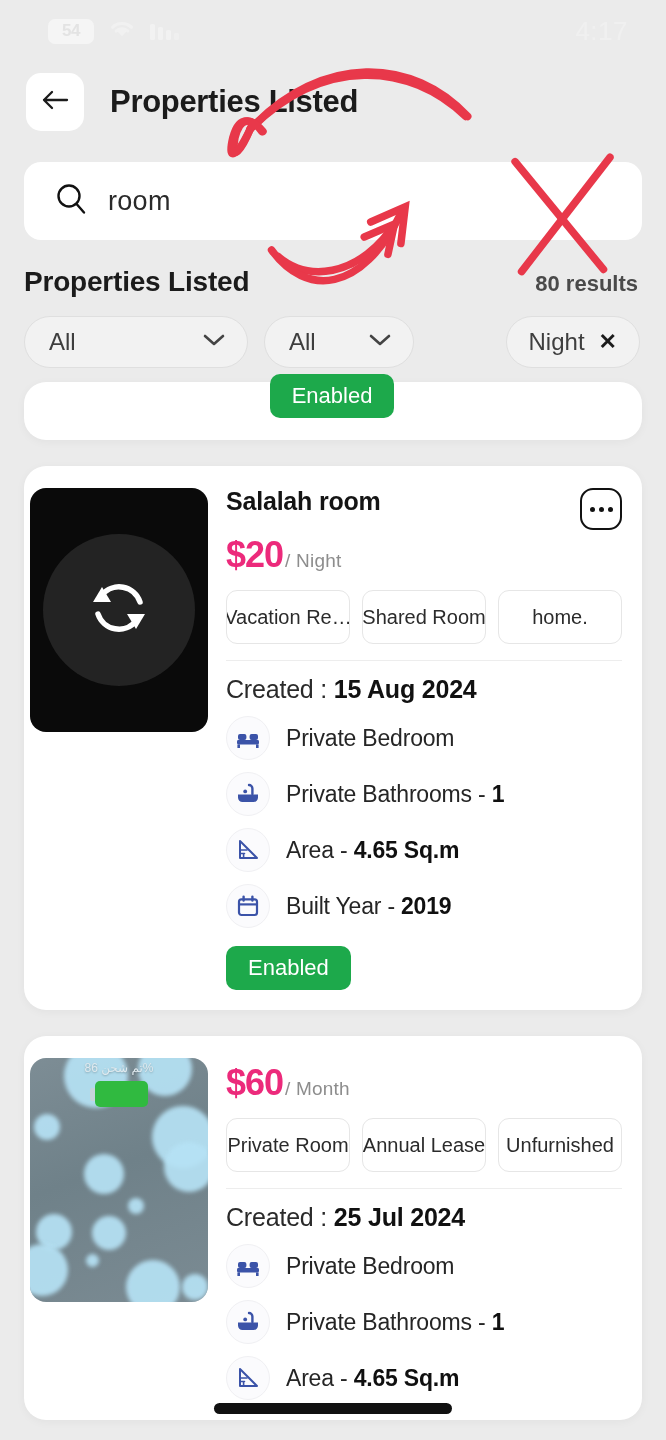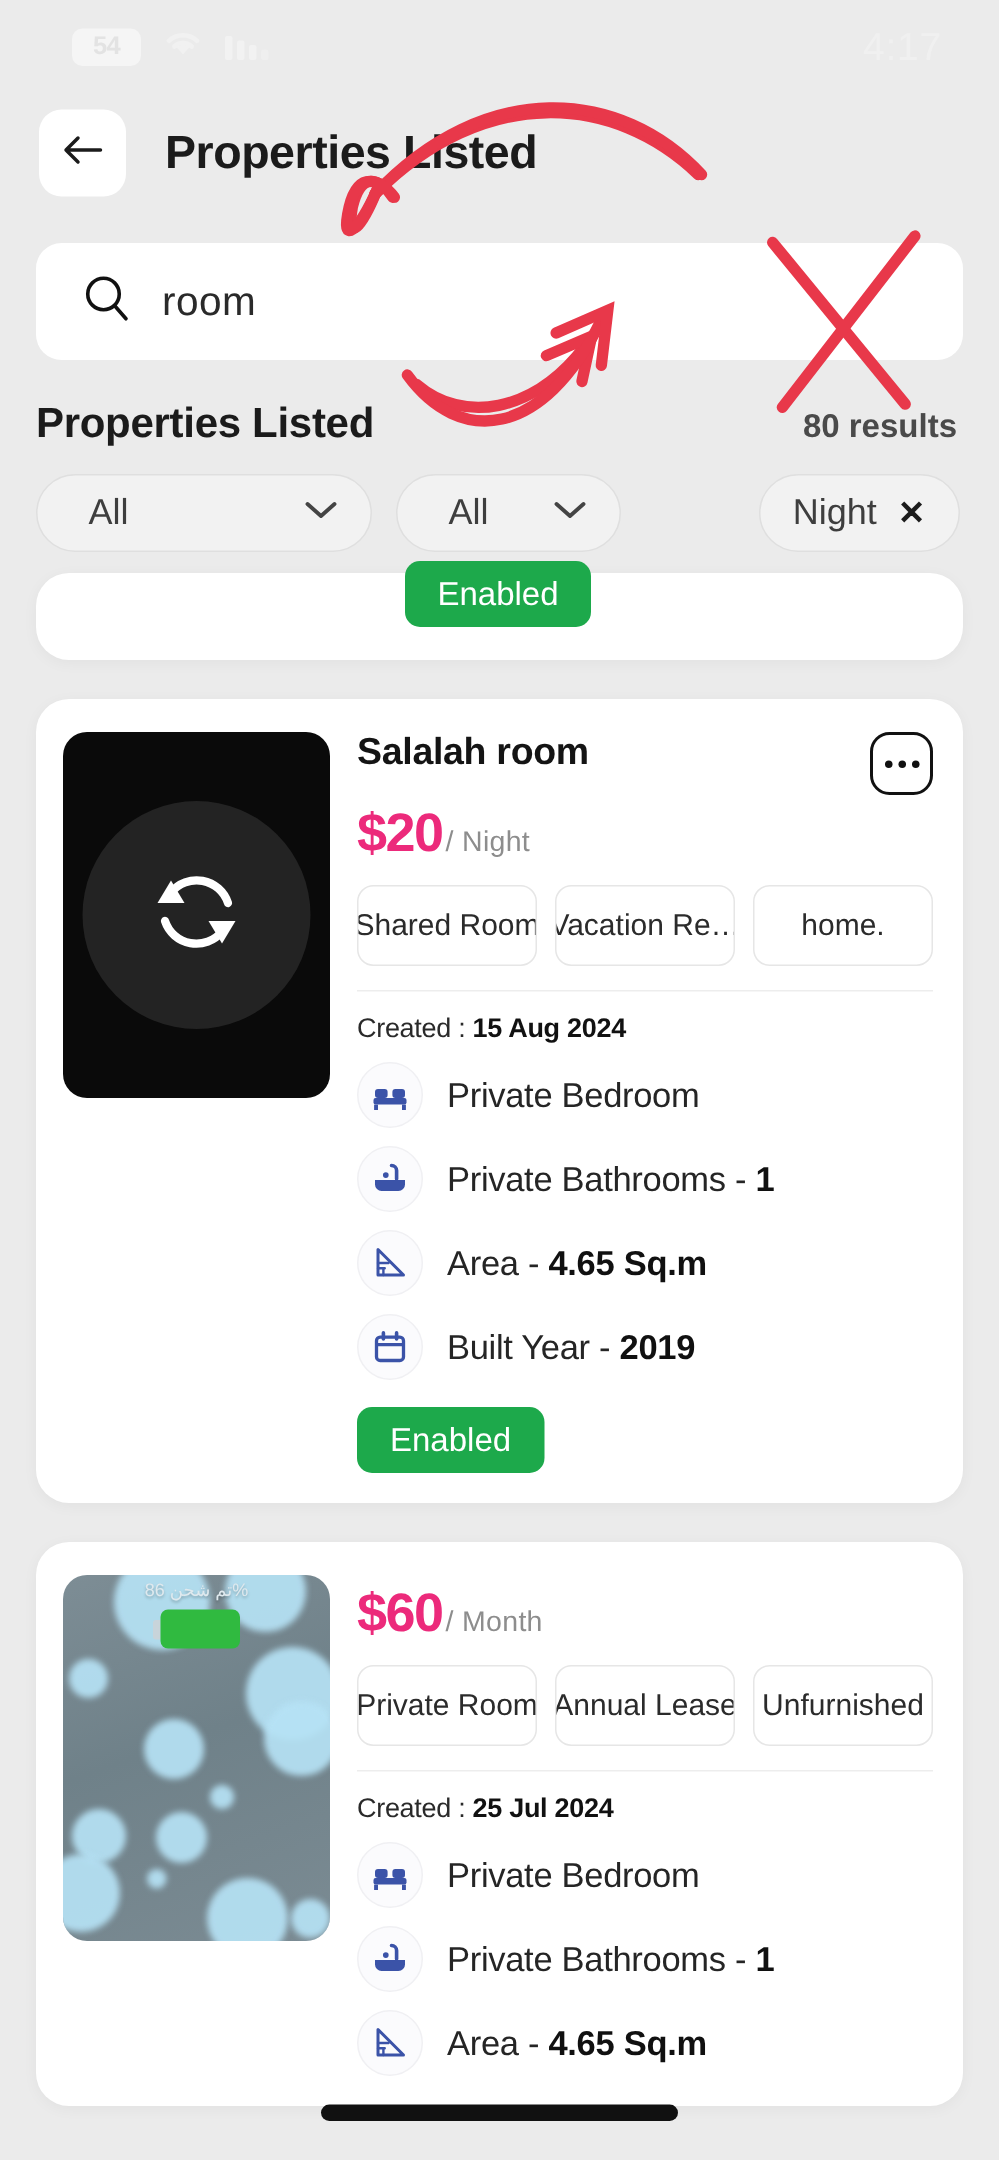--- a/index.html
+++ b/index.html
@@ -138,21 +138,21 @@
     border-radius: 26px;
     background: #f2f2f2;
     display: flex;
     align-items: center;
     justify-content: space-between;
     padding: 0 22px 0 24px;
     cursor: pointer;
   }
   .filter-pill.wide { width: 224px; }
   .filter-pill.mid  { width: 150px; }
-  .filter-label { font-size: 24px; color: #3e3e3e; margin-left: 10px; }
+  .filter-label { font-size: 24px; color: #3e3e3e; }
   .clear-pill {
     height: 52px;
     margin-left: auto;
     border: 1.5px solid #dfdfdf;
     border-radius: 26px;
     background: #f2f2f2;
     display: flex;
     align-items: center;
     gap: 14px;
     padding: 0 22px;
@@ -162,21 +162,21 @@
   .clear-x { font-size: 22px; font-weight: bold; color: #1b1b1b; }
 
   
   .list { padding: 14px 24px 0 24px; }
 
   .card {
     background: #ffffff;
     border-radius: 22px;
     box-shadow: 0 2px 10px rgba(0,0,0,0.045);
     margin-bottom: 26px;
-    padding: 22px 20px 20px 18px;
+    padding: 22px 20px 20px 6px;
   }
   
   .card.partial {
     margin-bottom: 26px;
     padding: 0 20px 22px 18px;
     height: 58px;
     display: flex;
     align-items: flex-end;
     justify-content: center;
   }
@@ -326,21 +326,21 @@
     cursor: pointer;
   }
 
   .divider {
     height: 1px;
     background: #ededed;
     margin: 16px 0 0 0;
   }
 
   .created {
-    font-size: 18px;
+    font-size: 25px;
     color: #2a2a2a;
     margin-top: 14px;
     letter-spacing: -0.2px;
   }
   .created b { color: #111; font-weight: bold; }
 
   .feature {
     display: flex;
     align-items: center;
     gap: 16px;
@@ -504,22 +504,22 @@
                 <span></span>
             </div>
           </div>
 
           <div class="price-row">
             <span class="price" style="color:#ec2a7b">$20</span>
             <span class="price-unit">/ Night</span>
           </div>
 
           <div class="tags">
+            <div class="tag">Vacation Re…</div>
             <div class="tag">Shared Room</div>
-            <div class="tag">Vacation Re…</div>
             <div class="tag">home.</div>
           </div>
 
           <div class="divider"></div>
 
           <div class="created">
             <span>Created : </span><b>15 Aug 2024</b>
           </div>
 
           <div class="feature">

